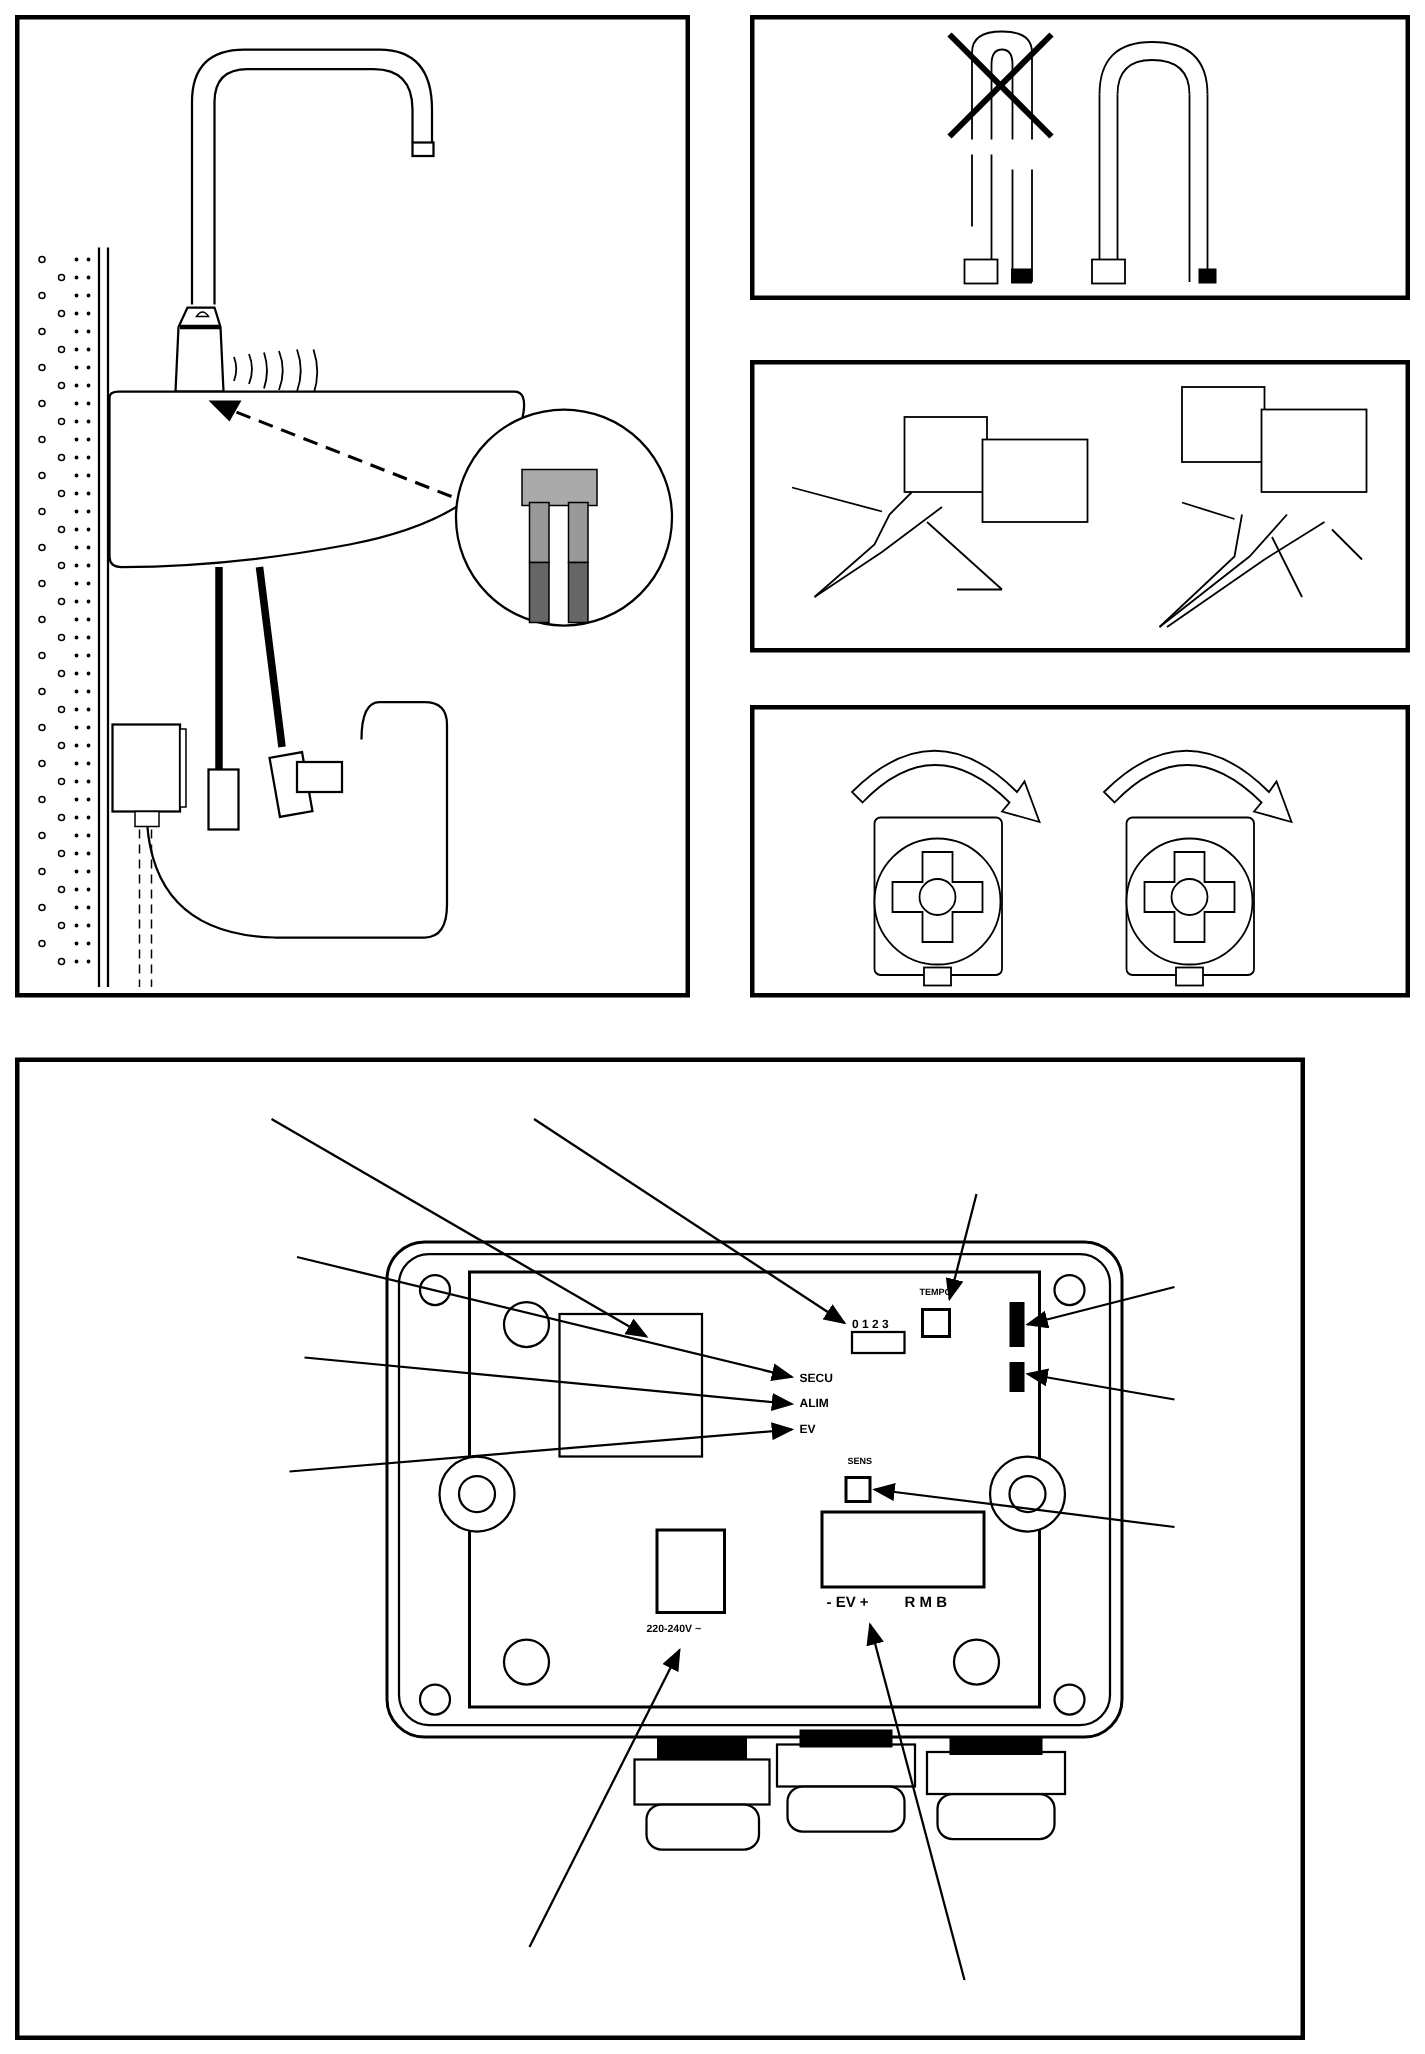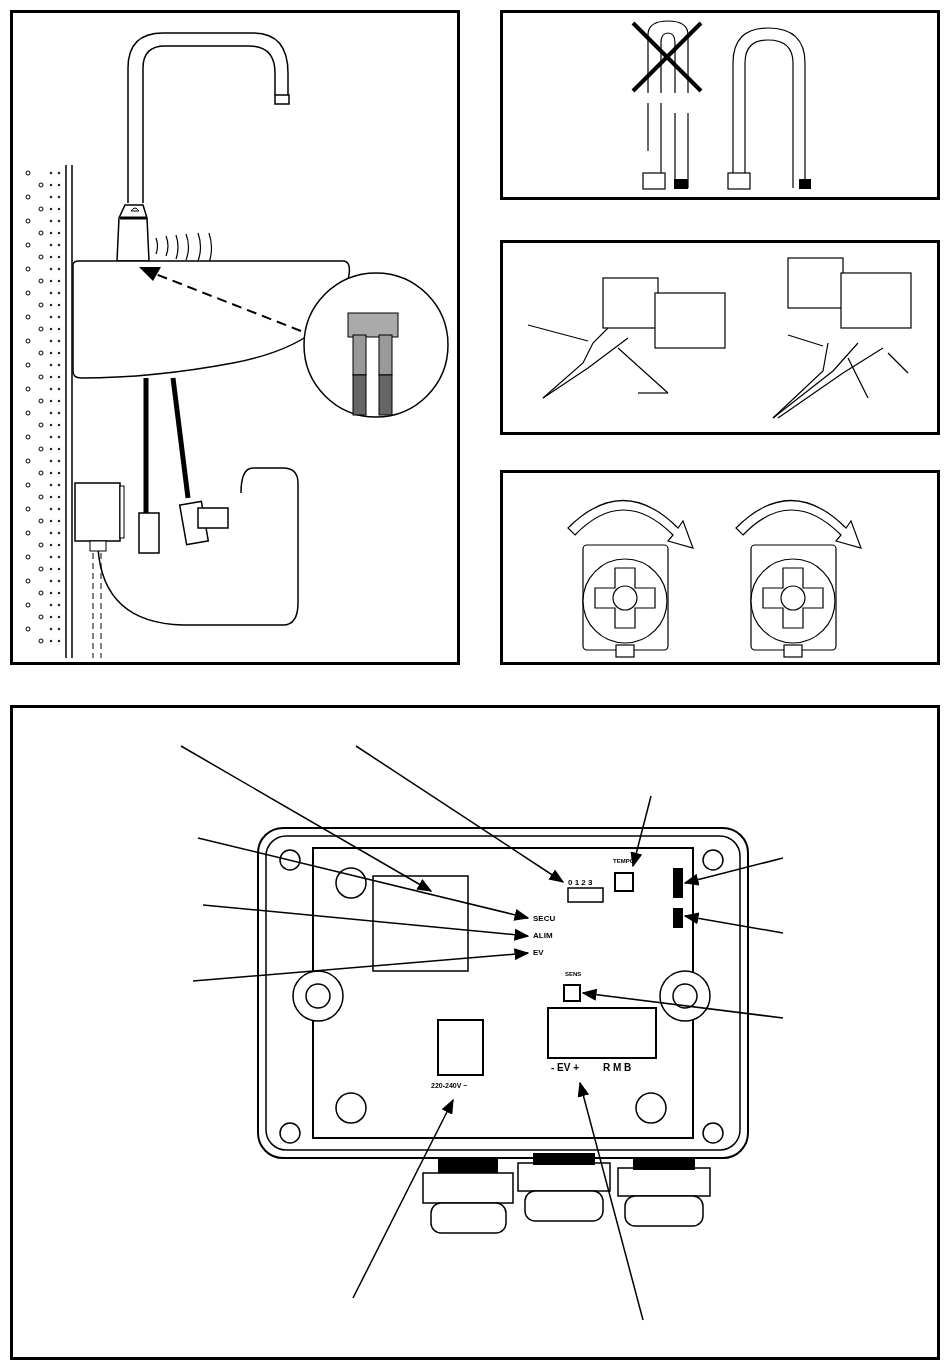--- a/index.html
+++ b/index.html
@@ -255,21 +255,21 @@
       <path d="M65,55 Q120,0 175,55 L180,48 L190,75 L165,68 L170,62 Q120,12 72,62 Z"></path>
       <rect x="80" y="72" width="85" height="105" rx="4"></rect>
       <circle cx="122" cy="128" r="42"></circle>
       <path d="M112,95 h20 v20 h20 v20 h-20 v20 h-20 v-20 h-20 v-20 h20 z"></path>
       <circle cx="122" cy="125" r="12"></circle>
       <rect x="113" y="172" width="18" height="12"></rect>
     </g>
   </svg>
 </div>
 
-<div class="panel" style="left:10px;top:705px;width:930px;height:655px;text-decoration:underline;">
+<div class="panel" style="left:10px;top:705px;width:860px;height:655px;text-decoration:underline;">
   <svg width="924" height="649" viewBox="0 0 924 649">
     <defs>
         <marker id="ah" markerWidth="10" markerHeight="8" refX="9" refY="4" orient="auto">
           <polygon points="0,0 10,4 0,8" fill="#000"></polygon>
         </marker>
       </defs>
 
     <rect x="245" y="120" width="490" height="330" rx="25" fill="#fff" stroke="#000" stroke-width="2"></rect>
     <rect x="253" y="128" width="474" height="314" rx="20" fill="none" stroke="#000" stroke-width="1.5"></rect>
     <rect x="300" y="140" width="380" height="290" fill="none" stroke="#000" stroke-width="2"></rect>

